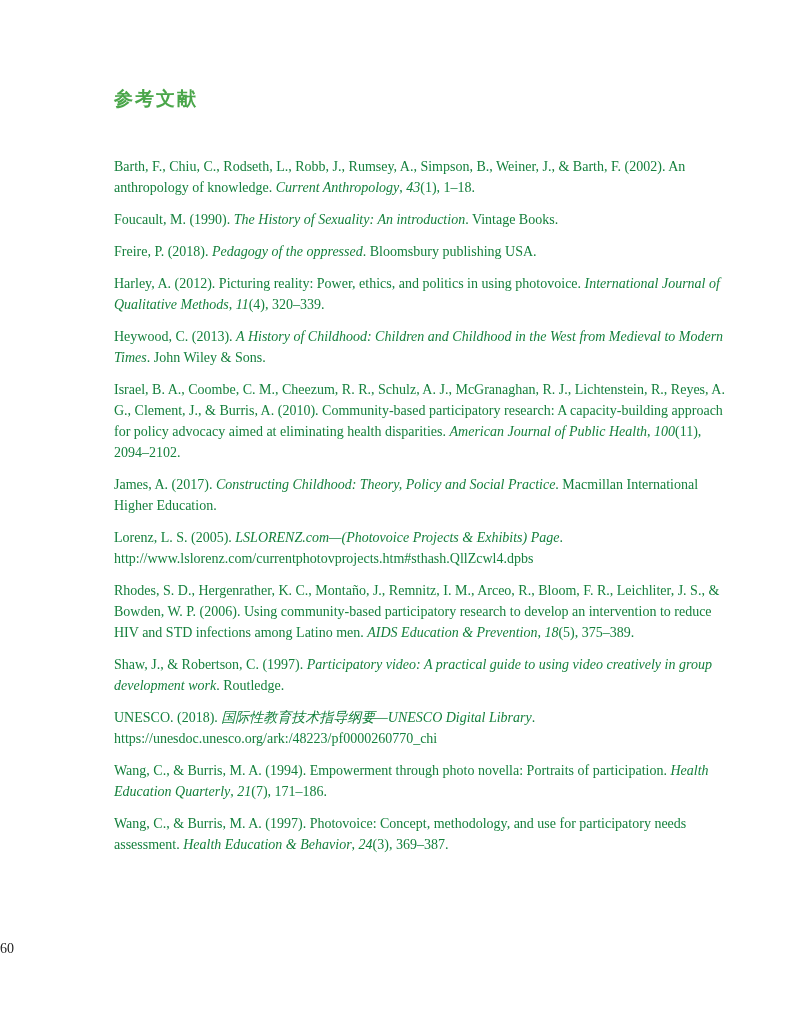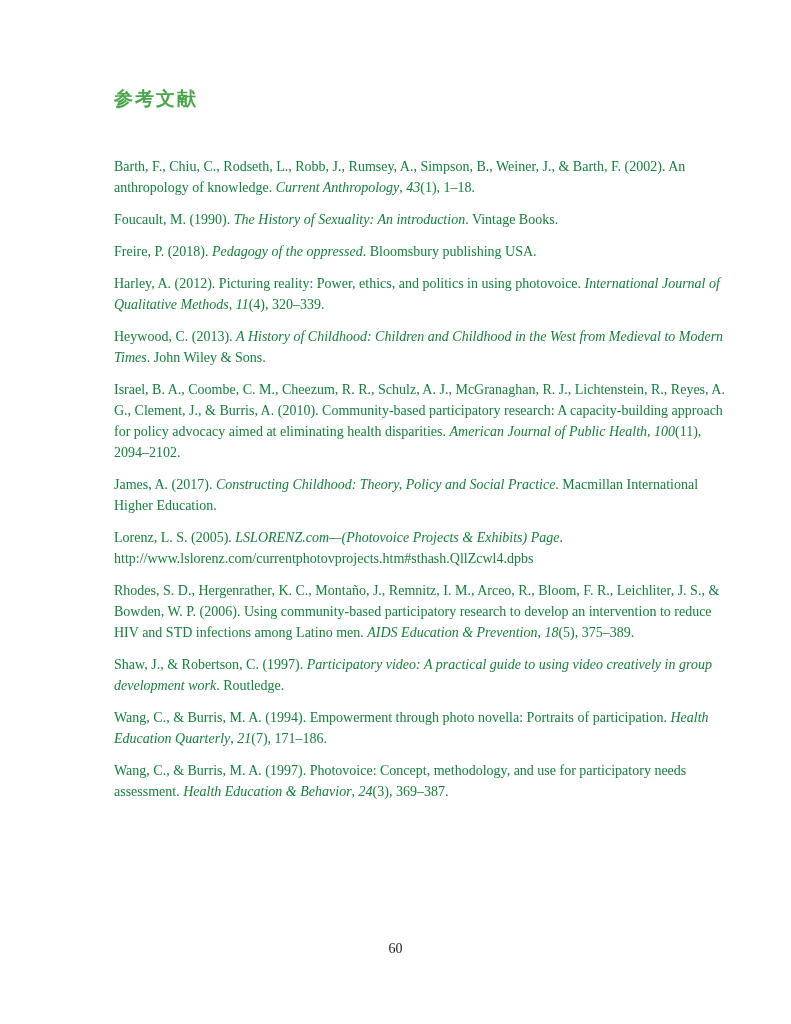--- a/index.html
+++ b/index.html
@@ -40,21 +40,20 @@
     overflow-wrap: break-word;
   }
   .ref .it {
     font-style: italic;
   }
   .page-number {
     position: absolute;
     top: 941px;
     left: 0;
     width: 100%;
-    text-align: center;
     font-family: "Liberation Serif", serif;
     font-size: 14px;
     color: #1c1c1c;
   }
 </style>
 </head>
 <body>
 
 <div class="page">
   <div class="content">
@@ -63,18 +62,19 @@
         <p class="ref"><span class="">Barth, F., Chiu, C., Rodseth, L., Robb, J., Rumsey, A., Simpson, B., Weiner, J., &amp; Barth, F. (2002). An anthropology of knowledge. </span><span class="it">Current Anthropology</span><span class="">, </span><span class="it">43</span><span class="">(1), 1–18.</span></p>
         <p class="ref"><span class="">Foucault, M. (1990). </span><span class="it">The History of Sexuality: An introduction</span><span class="">. Vintage Books.</span></p>
         <p class="ref"><span class="">Freire, P. (2018). </span><span class="it">Pedagogy of the oppressed</span><span class="">. Bloomsbury publishing USA.</span></p>
         <p class="ref"><span class="">Harley, A. (2012). Picturing reality: Power, ethics, and politics in using photovoice. </span><span class="it">International Journal of Qualitative Methods</span><span class="">, </span><span class="it">11</span><span class="">(4), 320–339.</span></p>
         <p class="ref"><span class="">Heywood, C. (2013). </span><span class="it">A History of Childhood: Children and Childhood in the West from Medieval to Modern Times</span><span class="">. John Wiley &amp; Sons.</span></p>
         <p class="ref"><span class="">Israel, B. A., Coombe, C. M., Cheezum, R. R., Schulz, A. J., McGranaghan, R. J., Lichtenstein, R., Reyes, A. G., Clement, J., &amp; Burris, A. (2010). Community-based participatory research: A capacity-building approach for policy advocacy aimed at eliminating health disparities. </span><span class="it">American Journal of Public Health</span><span class="">, </span><span class="it">100</span><span class="">(11), 2094–2102.</span></p>
         <p class="ref"><span class="">James, A. (2017). </span><span class="it">Constructing Childhood: Theory, Policy and Social Practice</span><span class="">. Macmillan International Higher Education.</span></p>
         <p class="ref"><span class="">Lorenz, L. S. (2005). </span><span class="it">LSLORENZ.com—(Photovoice Projects &amp; Exhibits) Page</span><span class="">. http://www.lslorenz.com/currentphotovprojects.htm#sthash.QllZcwl4.dpbs</span></p>
         <p class="ref"><span class="">Rhodes, S. D., Hergenrather, K. C., Montaño, J., Remnitz, I. M., Arceo, R., Bloom, F. R., Leichliter, J. S., &amp; Bowden, W. P. (2006). Using community-based participatory research to develop an intervention to reduce HIV and STD infections among Latino men. </span><span class="it">AIDS Education &amp; Prevention</span><span class="">, </span><span class="it">18</span><span class="">(5), 375–389.</span></p>
         <p class="ref"><span class="">Shaw, J., &amp; Robertson, C. (1997). </span><span class="it">Participatory video: A practical guide to using video creatively in group development work</span><span class="">. Routledge.</span></p>
+        <p class="ref"><span class="">UNESCO. (2018). </span><span class="it">国际性教育技术指导纲要—UNESCO Digital Library</span><span class="">. https://unesdoc.unesco.org/ark:/48223/pf0000260770_chi</span></p>
         <p class="ref"><span class="">Wang, C., &amp; Burris, M. A. (1994). Empowerment through photo novella: Portraits of participation. </span><span class="it">Health Education Quarterly</span><span class="">, </span><span class="it">21</span><span class="">(7), 171–186.</span></p>
         <p class="ref"><span class="">Wang, C., &amp; Burris, M. A. (1997). Photovoice: Concept, methodology, and use for participatory needs assessment. </span><span class="it">Health Education &amp; Behavior</span><span class="">, </span><span class="it">24</span><span class="">(3), 369–387.</span></p>
       </div>
   </div>
   <div class="page-number">60</div>
 </div>
 
 </body></html>

